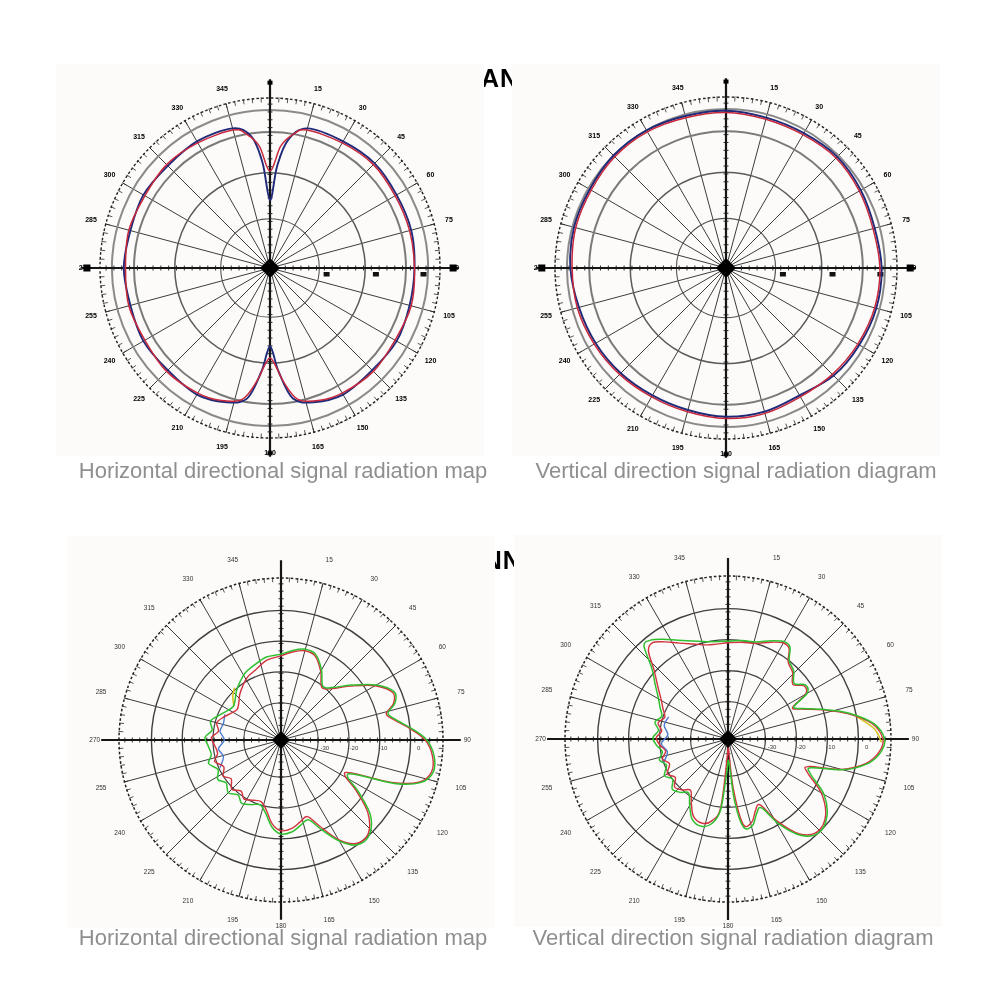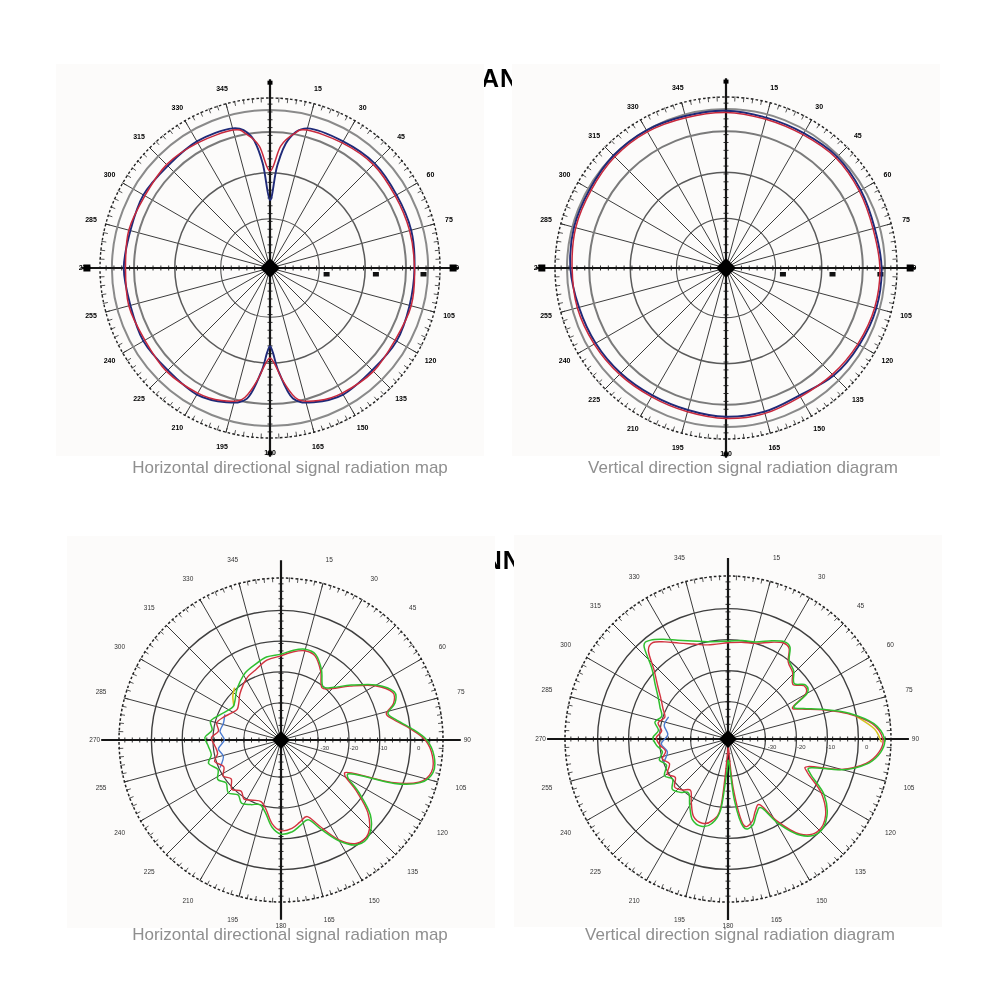--- a/index.html
+++ b/index.html
@@ -1,18 +1,18 @@
 <!DOCTYPE html>
 <html><head>
 <meta charset="utf-8">
 <style>
   html,body{margin:0;padding:0;background:#ffffff;}
   body{width:1000px;height:1000px;position:relative;font-family:"Liberation Sans",sans-serif;overflow:hidden;}
   .fig-title{position:absolute;left:88px;font-size:25px;font-weight:bold;color:#000;letter-spacing:0.8px;white-space:nowrap;}
-  .caption{position:absolute;font-size:17px;color:#8f8f8f;white-space:nowrap;transform:translateX(-50%);margin-left:7px;}
+  .caption{position:absolute;font-size:22px;color:#8f8f8f;white-space:nowrap;transform:translateX(-50%);}
   .plot{position:absolute;width:460px;height:440px;}
   .plot svg{position:absolute;left:0;top:0;}
 </style>
 </head>
 <body>
 
 <main>
 
   <h1 class="fig-title" style="top:47px;">FIGURE 1: OMNIDIRECTIONAL ANTENNA</h1>
 

